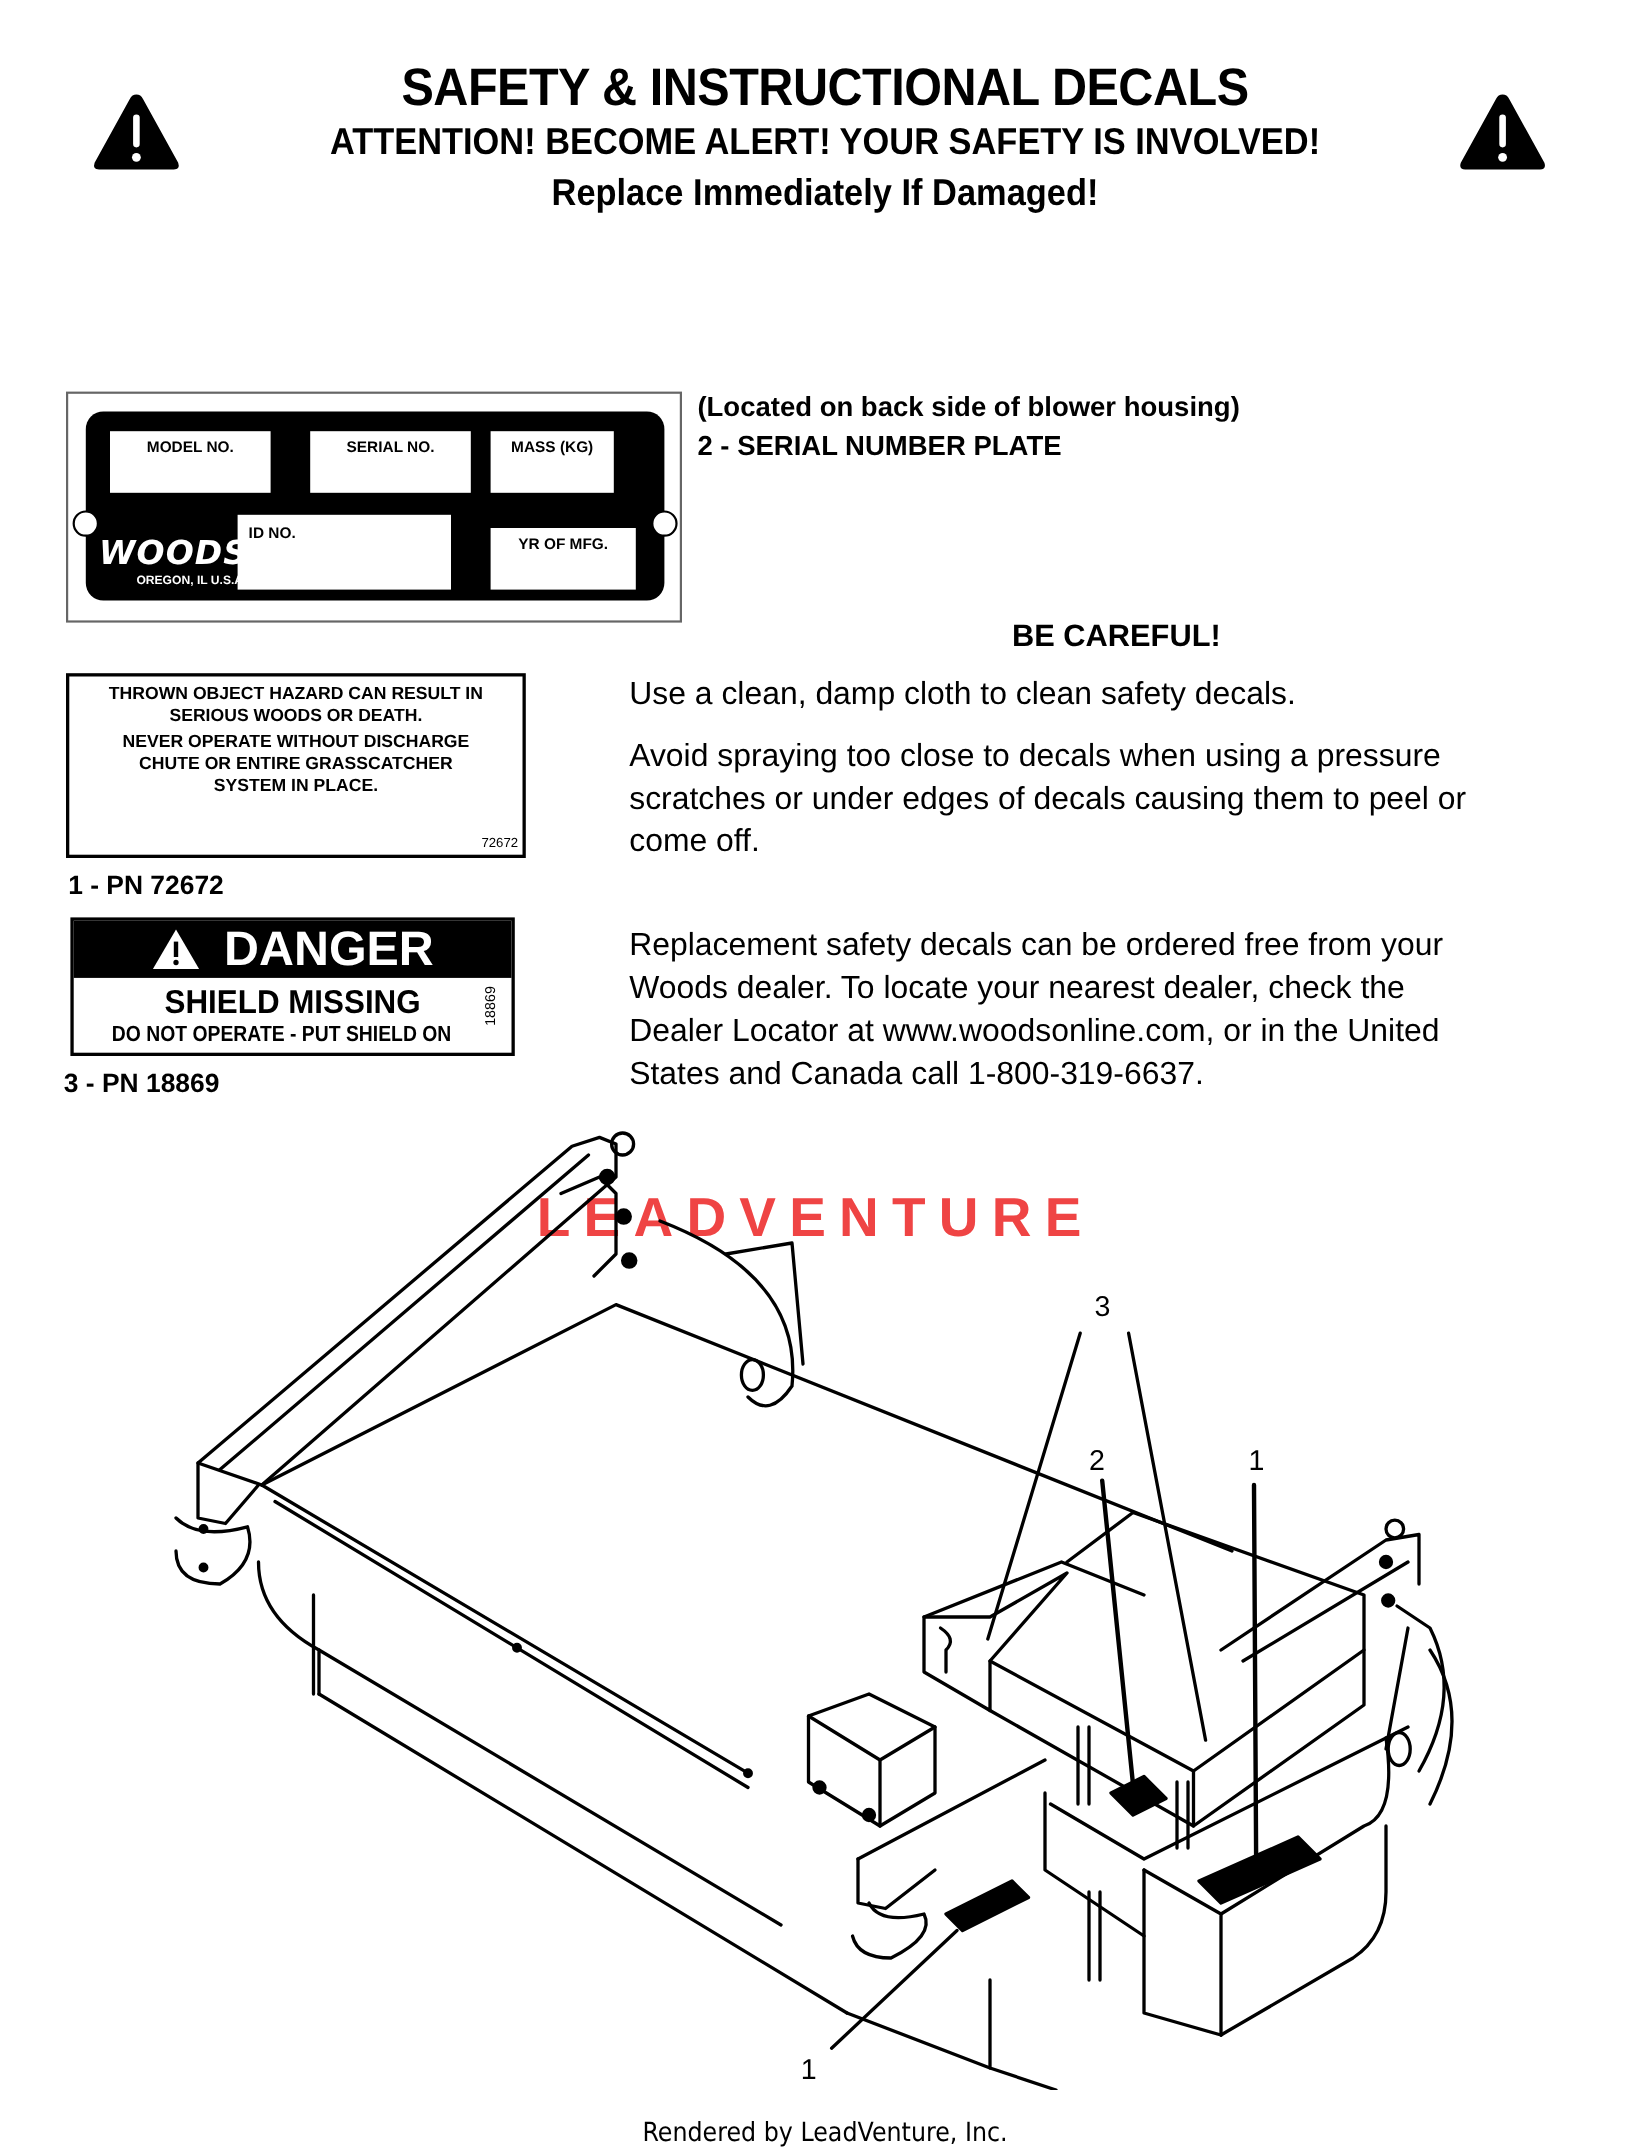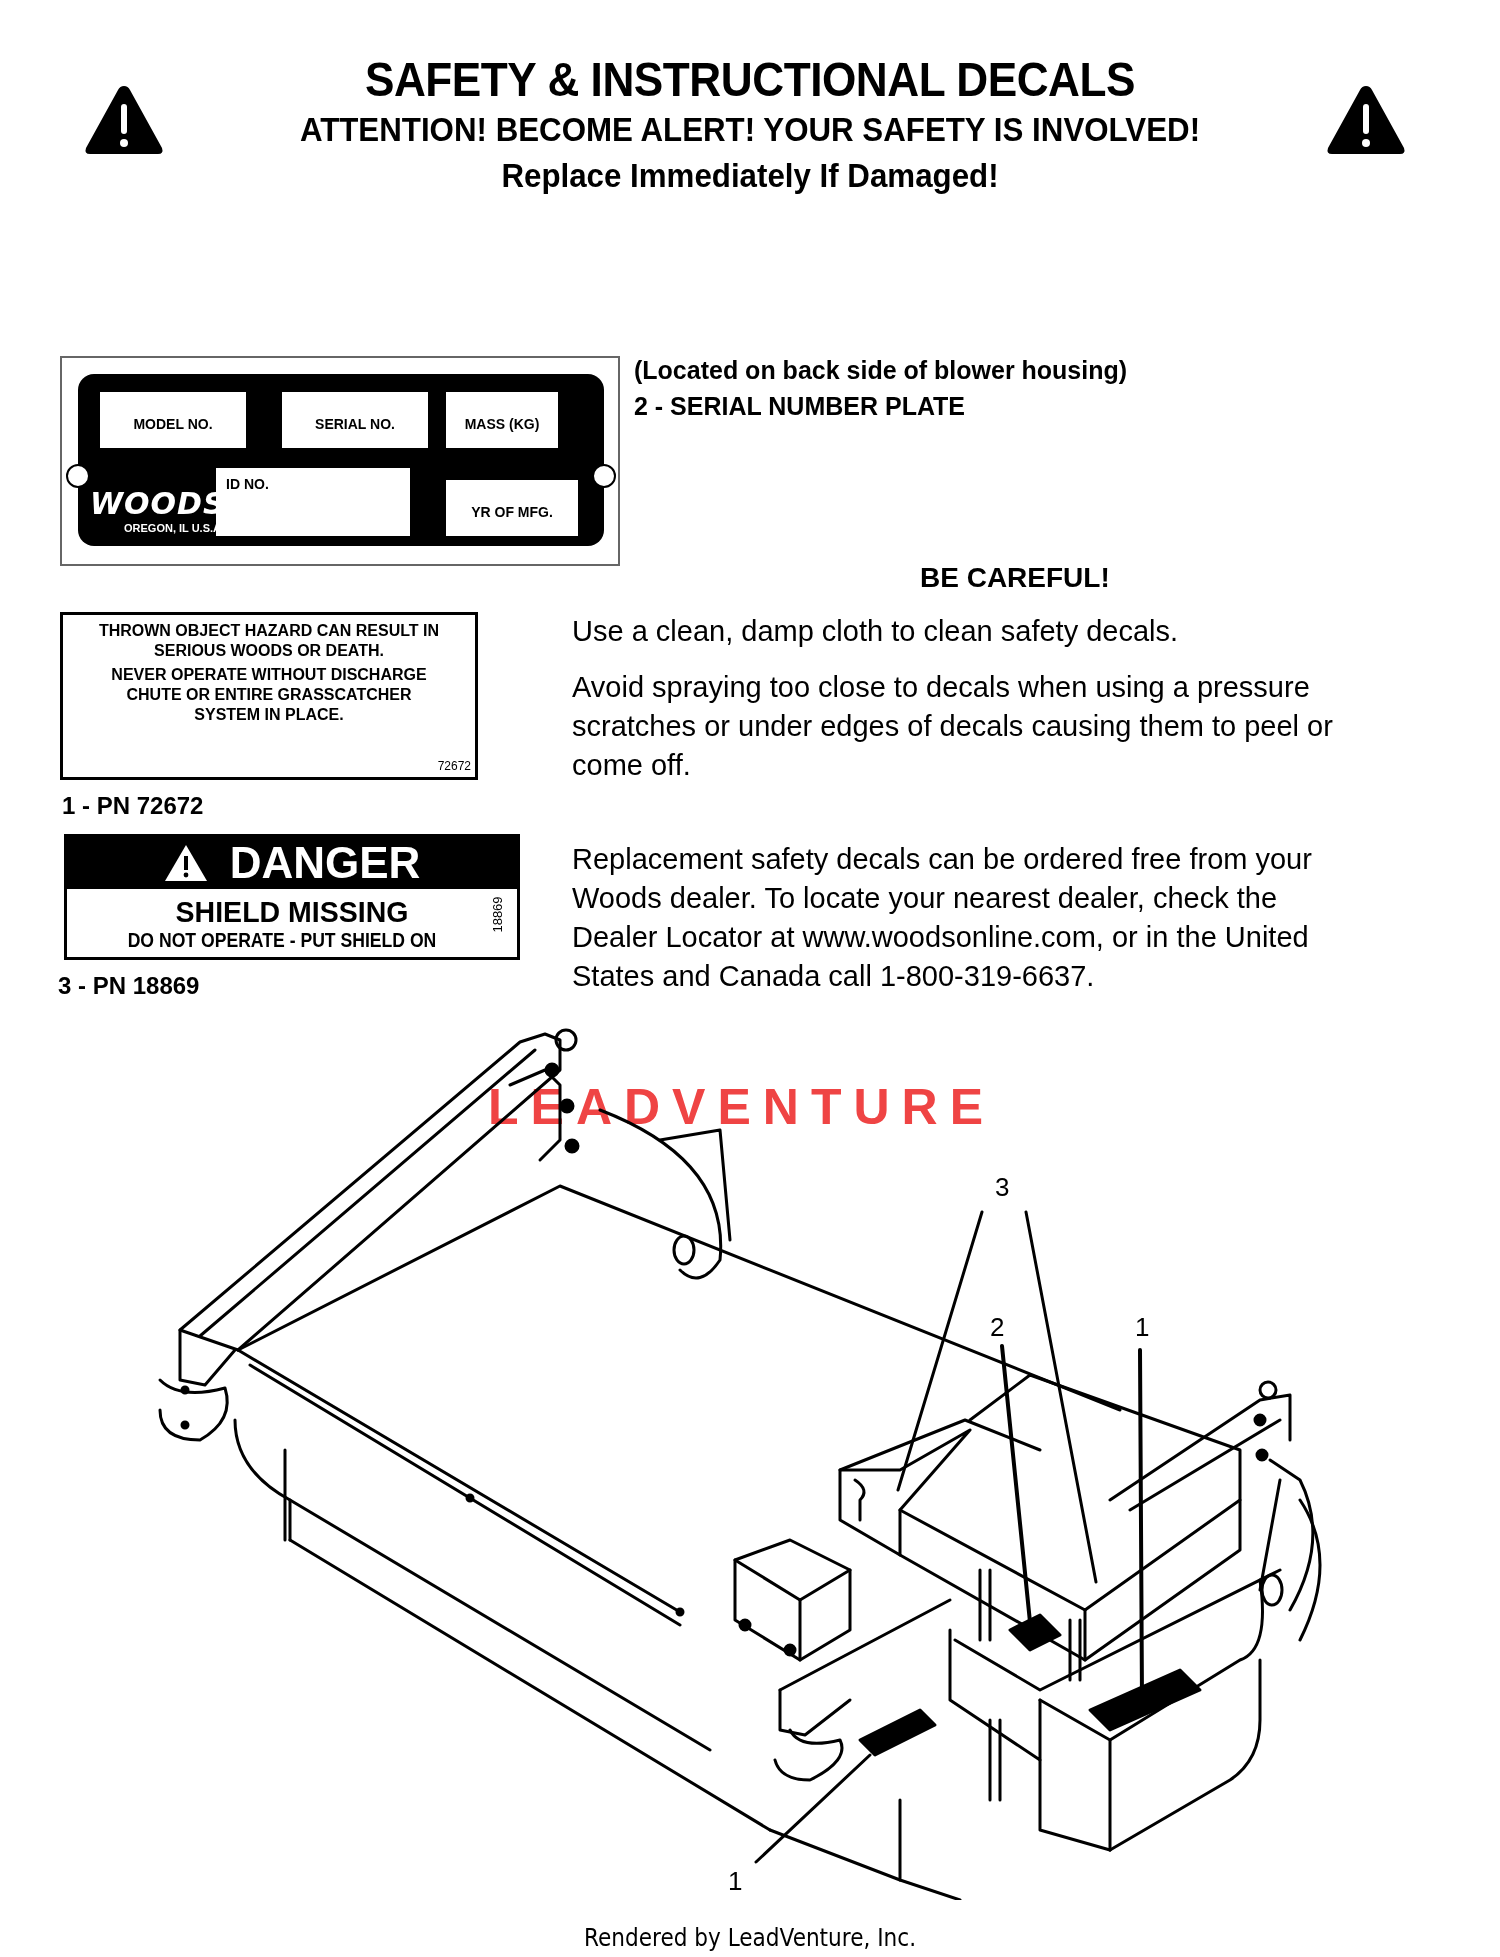--- a/index.html
+++ b/index.html
@@ -7,31 +7,31 @@
          font-family:"Liberation Sans", sans-serif; }
   .abs { position:absolute; }
   .hdr-title { left:0; width:1500px; top:52px; text-align:center; font-weight:bold; font-size:48px; letter-spacing:-0.5px; transform:scaleX(0.92); }
   .hdr-attn { left:0; width:1500px; top:110px; text-align:center; font-weight:bold; font-size:34px; transform:scaleX(0.92); }
   .hdr-replace { left:0; width:1500px; top:156px; text-align:center; font-weight:bold; font-size:34px; transform:scaleX(0.92); }
   .tri { width:80px; height:74px; }
   
   .plate-frame { left:60px; top:356px; width:560px; height:210px; border:2px solid #666; box-sizing:border-box; background:#fff; }
   .plate { left:78px; top:374px; width:526px; height:172px; background:#000; border-radius:16px; }
   .plate .hole { position:absolute; width:20px; height:20px; border-radius:50%; background:#fff; border:2px solid #000; top:90px; }
-  .plate .cell { position:absolute; background:#fff; font-weight:bold; font-size:14px; text-align:center; padding-top:24px; box-sizing:border-box; }
+  .plate .cell { position:absolute; background:#fff; font-weight:bold; font-size:14px; text-align:center; padding-top:6px; box-sizing:border-box; }
   .plate .logo { position:absolute; left:12px; top:112px; color:#fff; font-weight:bold; font-style:italic; font-size:30px; letter-spacing:1px; font-family:"DejaVu Sans", sans-serif; }
   .plate .loc { position:absolute; left:46px; top:148px; color:#fff; font-size:11px; font-weight:bold; }
   .caption { font-weight:bold; font-size:24px; }
   
   .warn { left:60px; top:612px; width:418px; height:168px; border:3px solid #000; box-sizing:border-box; background:#fff; }
   .warn .head { height:46px; border-bottom:3px solid #000; display:flex; align-items:center; justify-content:center; font-weight:bold; font-size:36px; }
   .warn .body { text-align:center; font-weight:bold; font-size:16px; line-height:20px; padding-top:6px; }
   .warn .pn { position:absolute; right:4px; bottom:4px; font-size:12px; }
   
-  .danger { left:64px; top:834px; width:456px; height:126px; border:3px solid #000; box-sizing:border-box; background:#fff; }
+  .danger { left:64px; top:834px; width:404px; height:126px; border:3px solid #000; box-sizing:border-box; background:#fff; }
   .danger .head { height:52px; background:#000; color:#fff; display:flex; align-items:center; justify-content:center; font-weight:bold; font-size:44px; }
   .danger .line1 { text-align:center; font-weight:bold; font-size:30px; margin-top:6px; transform:scaleX(0.95); }
   .danger .line2 { text-align:center; font-weight:bold; font-size:20px; transform:scaleX(0.88); margin-left:-20px; }
   .danger .pn { position:absolute; right:2px; top:70px; font-size:13px; transform:rotate(-90deg); transform-origin:center; }
   
   .careful { left:920px; top:562px; font-weight:bold; font-size:28px; }
   .para { left:572px; font-size:29px; line-height:39px; width:880px; }
   .watermark { left:488px; top:1078px; font-size:50px; letter-spacing:12px; color:#ef4444; font-weight:bold; }
   .footer { left:0; width:1500px; top:1924px; text-align:center; font-size:24px; font-family:"DejaVu Sans", sans-serif; transform:scaleX(0.9); }
   .callout { font-size:26px; font-family:"Liberation Sans", sans-serif; }

